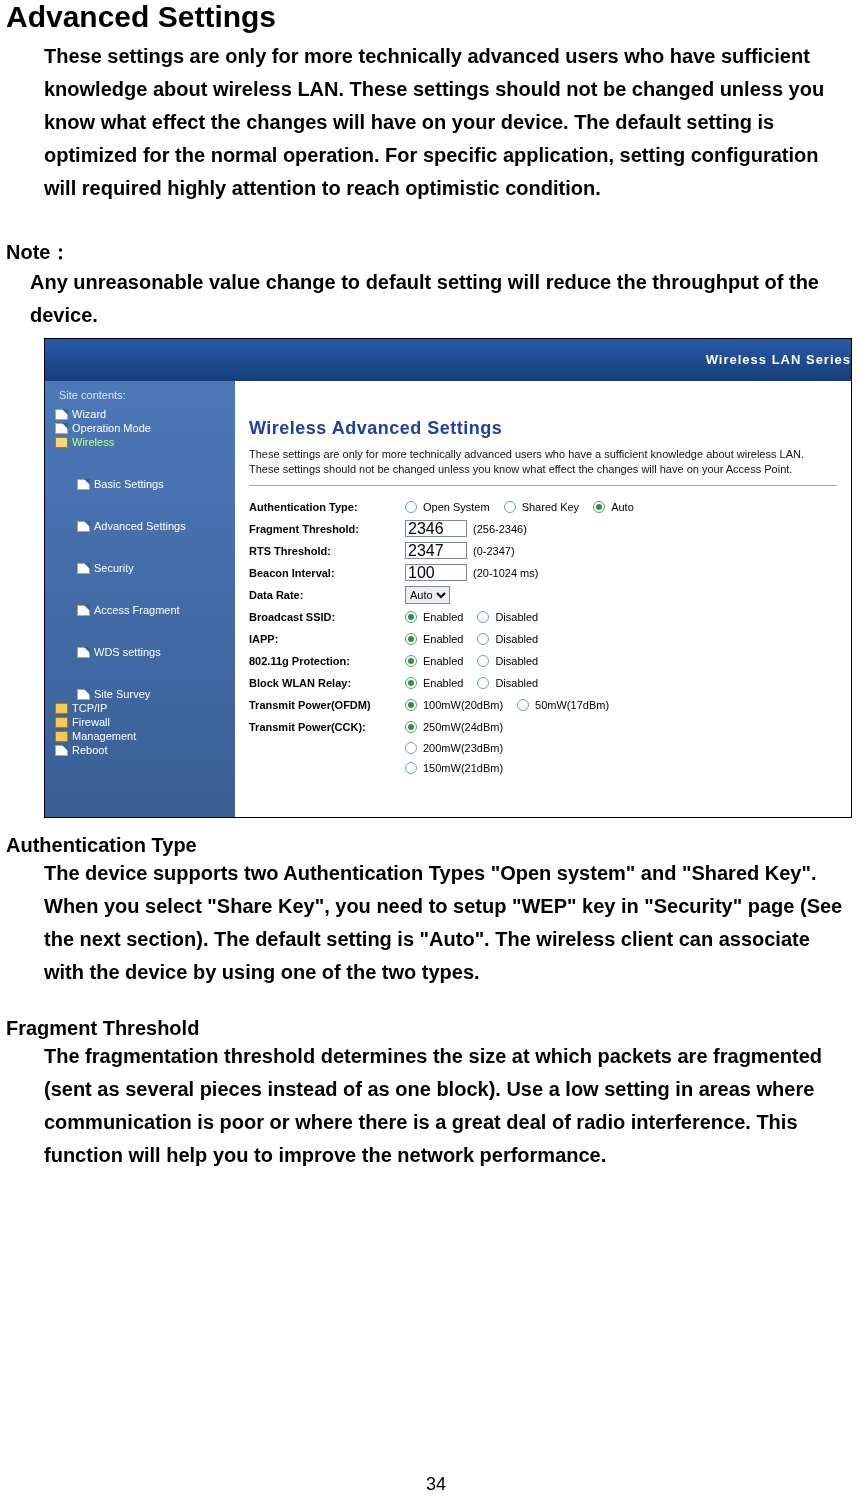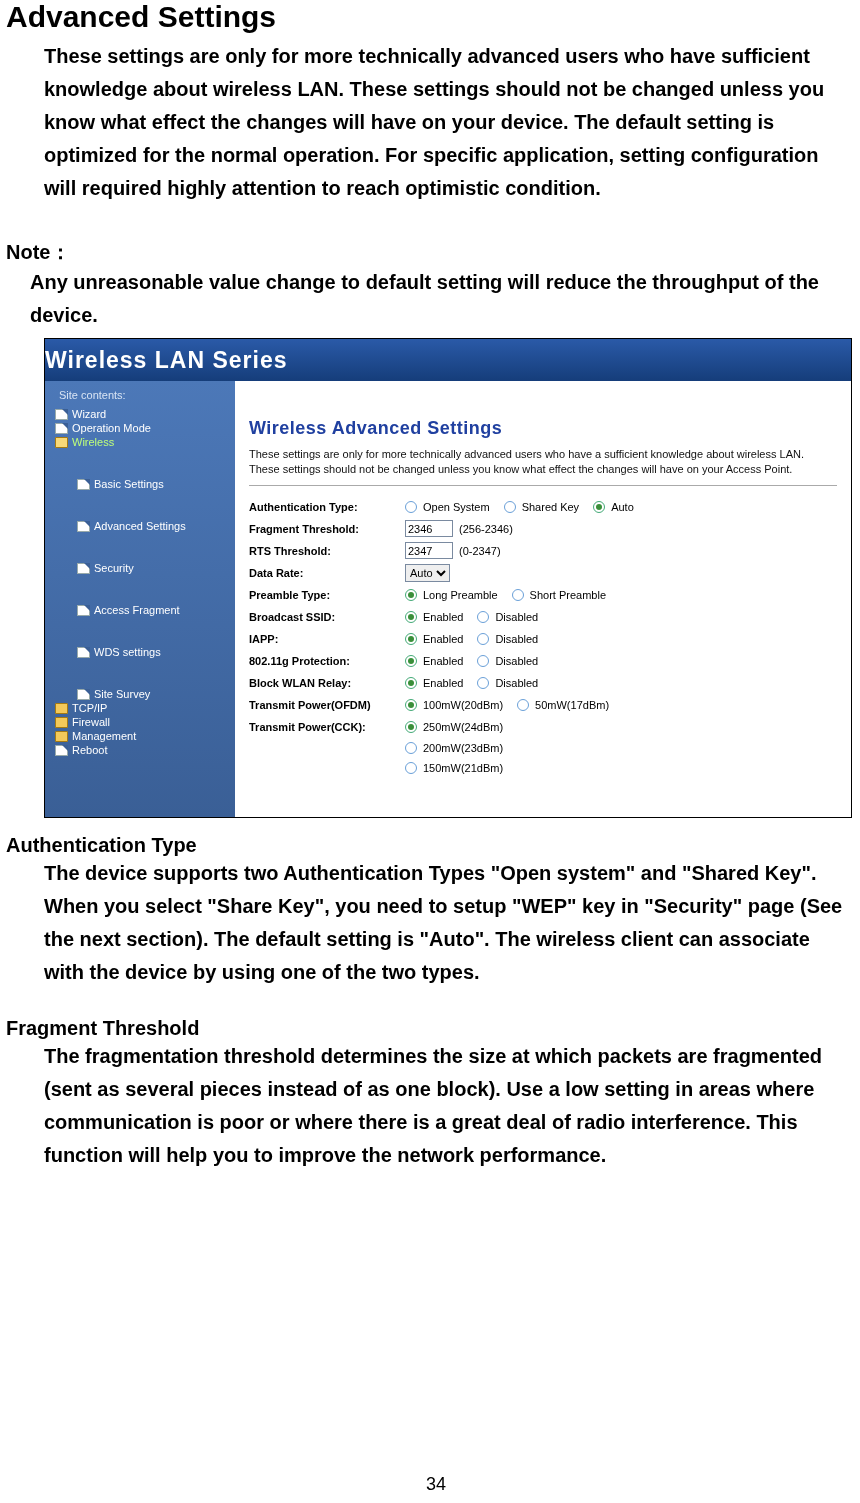--- a/index.html
+++ b/index.html
@@ -54,23 +54,23 @@
     width: 808px;
     margin: 6px 0 8px 38px;
     border: 1px solid #000;
     background: #fff;
     font-family: Verdana, Arial, sans-serif;
   }
   .shot-banner {
     height: 42px;
     background: linear-gradient(#2a5aa8, #153d7a);
     color: #fff;
-    text-align: left;
-    font-weight: bold;
-    font-size: 23px;
+    text-align: right;
+    font-weight: bold;
+    font-size: 13px;
     line-height: 42px;
     letter-spacing: 1px;
     font-family: Arial, sans-serif;
   }
   .shot-body {
     display: flex;
     background: #fff;
     align-items: center;
   }
   
@@ -142,24 +142,24 @@
     font-weight: bold;
     font-size: 11px;
   }
   .fval {
     display: flex;
     align-items: center;
     gap: 6px;
     flex-wrap: wrap;
   }
   .tinput {
-    width: 48px;
+    width: 62px;
     height: 17px;
     border: 1px solid #7a8aa0;
-    font-size: 11px;
+    font-size: 16px;
     padding: 0 2px;
     font-family: Arial, sans-serif;
   }
   .range { font-size: 11px; }
   .radio {
     appearance: none;
     width: 12px; height: 12px;
     border: 1px solid #4a7; border-radius: 50%;
     background: #fff;
     display: inline-block;
@@ -281,38 +281,34 @@
         <input class="tinput" value="2346" style="">
         <span class="range">(256-2346)</span>
       </div>
 
       <div class="frow">
         <div class="flabel">RTS Threshold:</div>
         <input class="tinput" value="2347" style="">
         <span class="range">(0-2347)</span>
       </div>
 
+      <div class="frow">
+        <div class="flabel">Beacon Interval:</div>
+        <input class="tinput" value="100" style="">
+        <span class="range">(20-1024 ms)</span>
+      </div>
 
 
 
 
       <div class="frow">
         <div class="flabel">Data Rate:</div>
         <select class="sel"><option>Auto</option></select>
       </div>
 
-      <div class="frow">
-        <div class="flabel">Preamble Type:</div>
-        <div class="fval">
-          <span class="radio checked"></span>
-            <span class="rlabel">Long Preamble</span>
-          <span class="radio blue"></span>
-            <span class="rlabel">Short Preamble</span>
-        </div>
-      </div>
 
       <div class="frow">
         <div class="flabel">Broadcast SSID:</div>
         <div class="fval">
           <span class="radio checked"></span>
             <span class="rlabel">Enabled</span>
           <span class="radio blue"></span>
             <span class="rlabel">Disabled</span>
         </div>
       </div>

